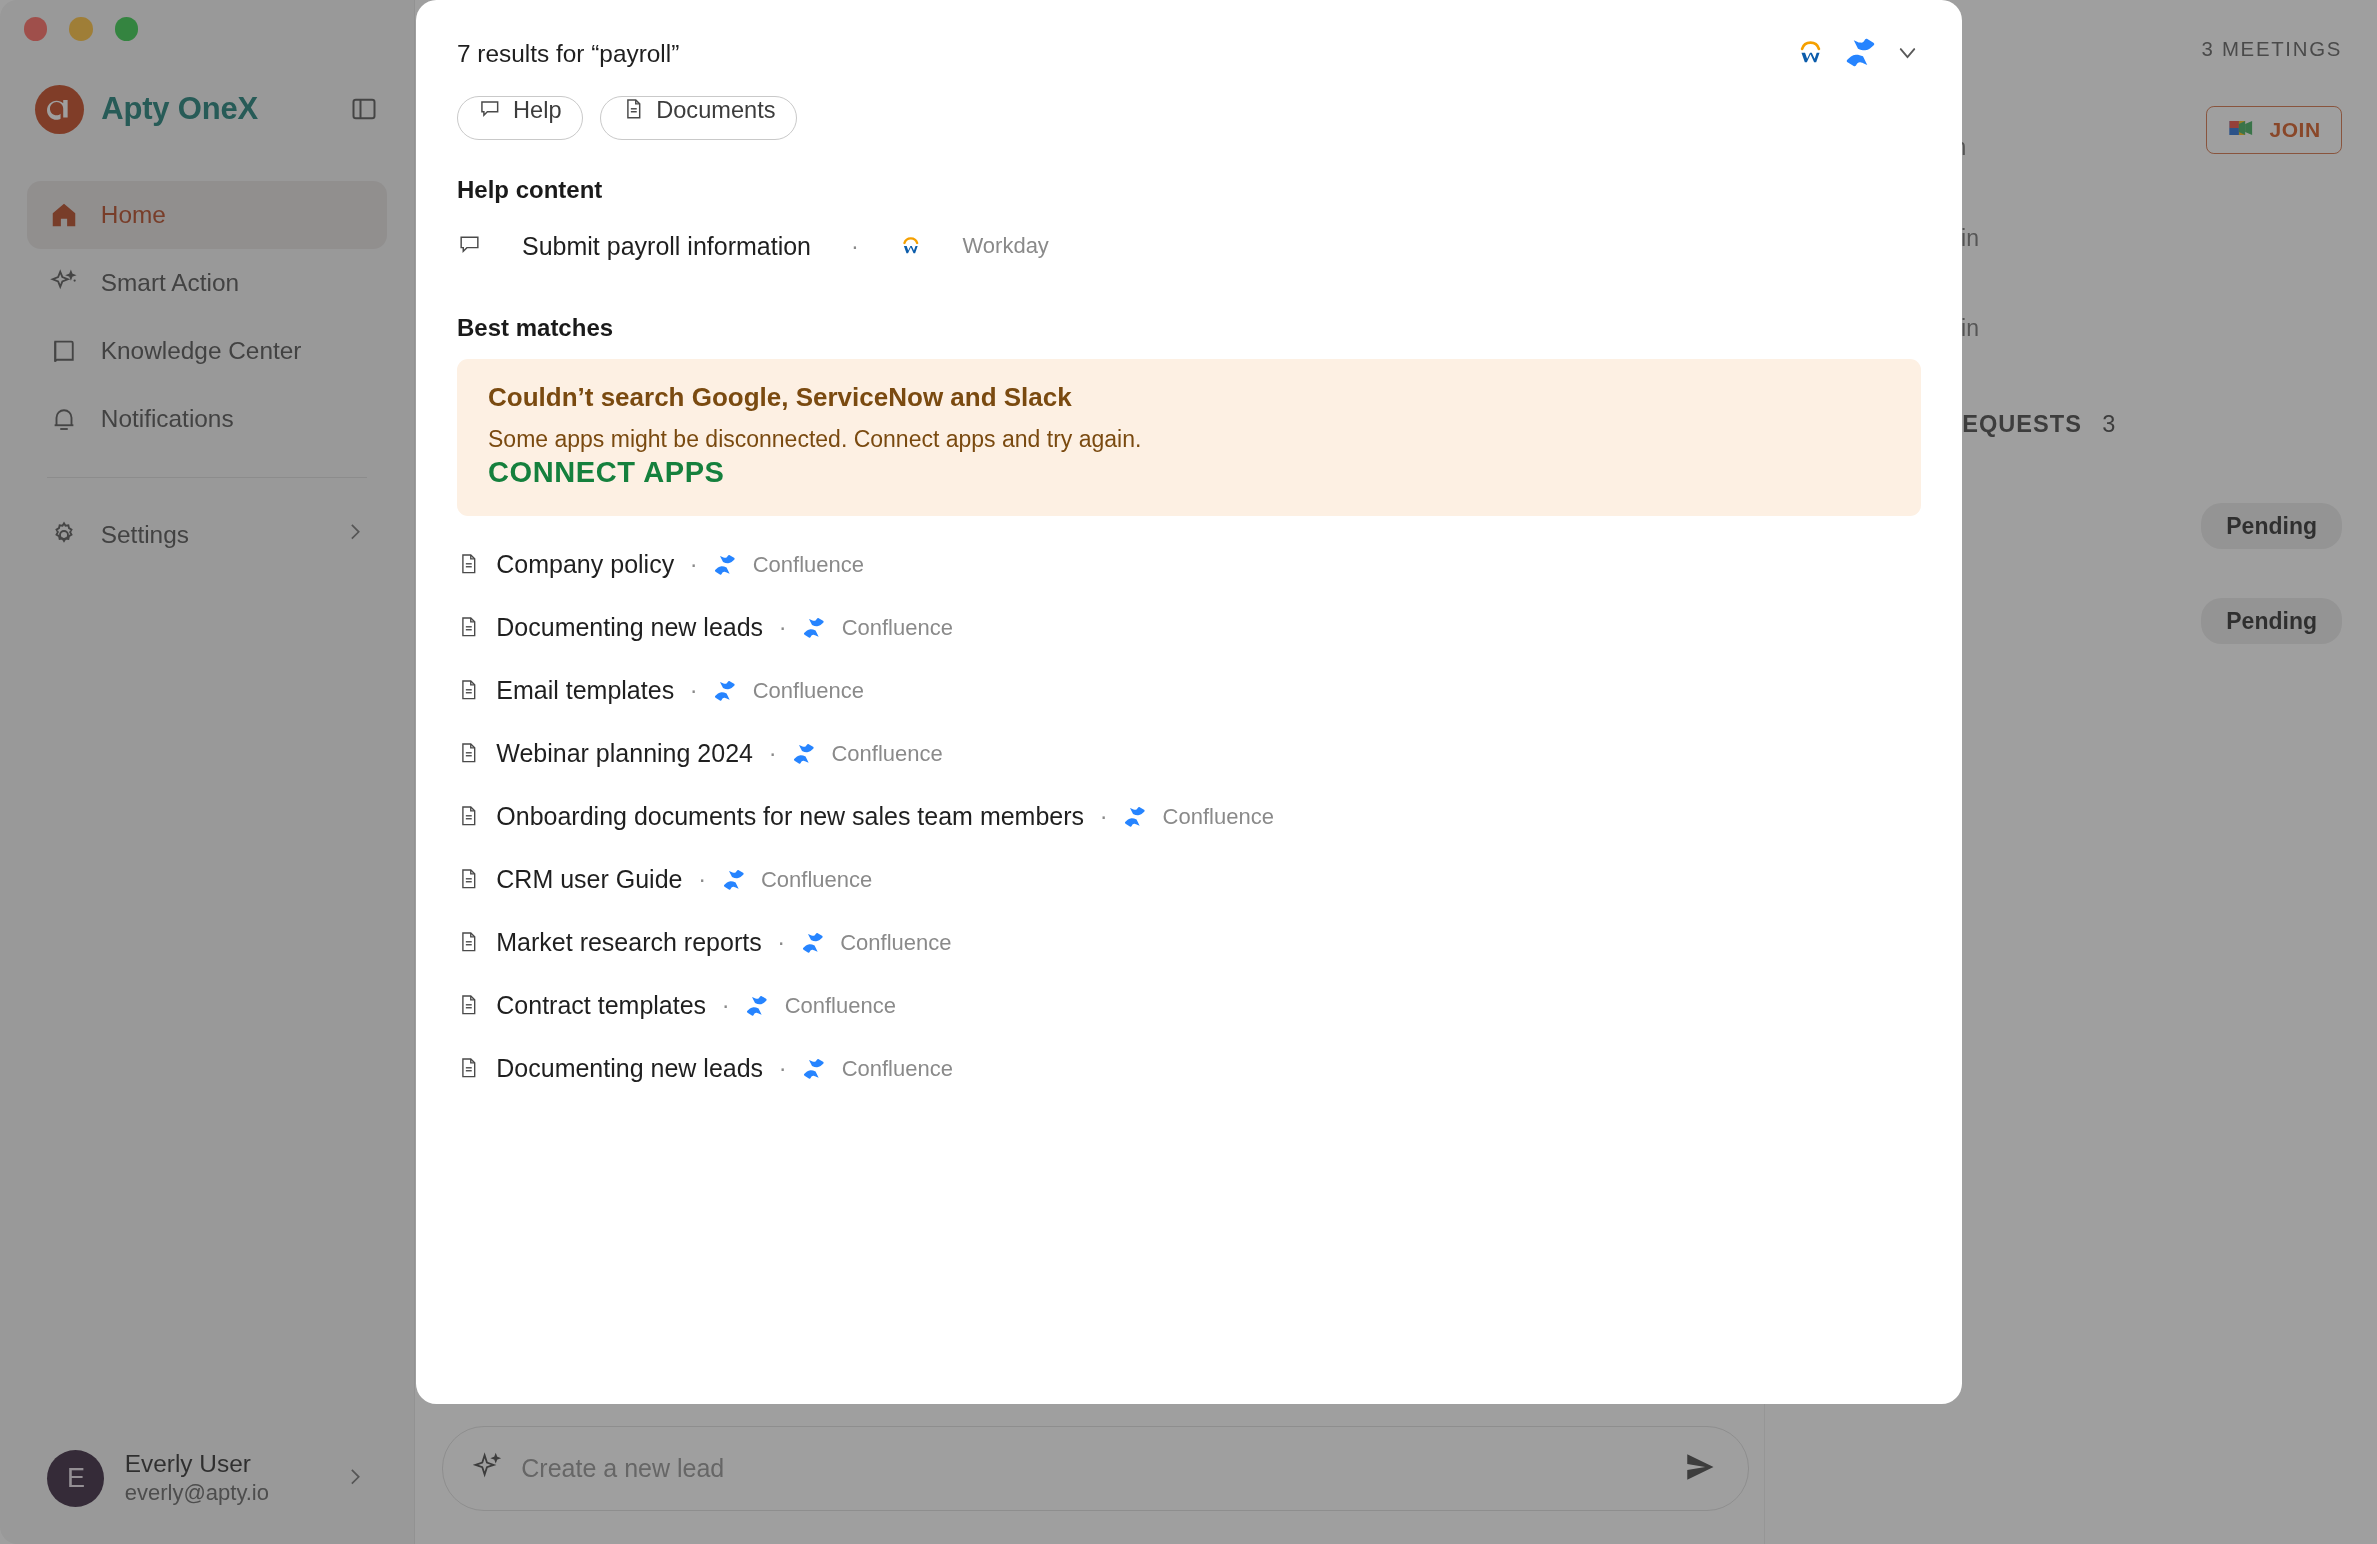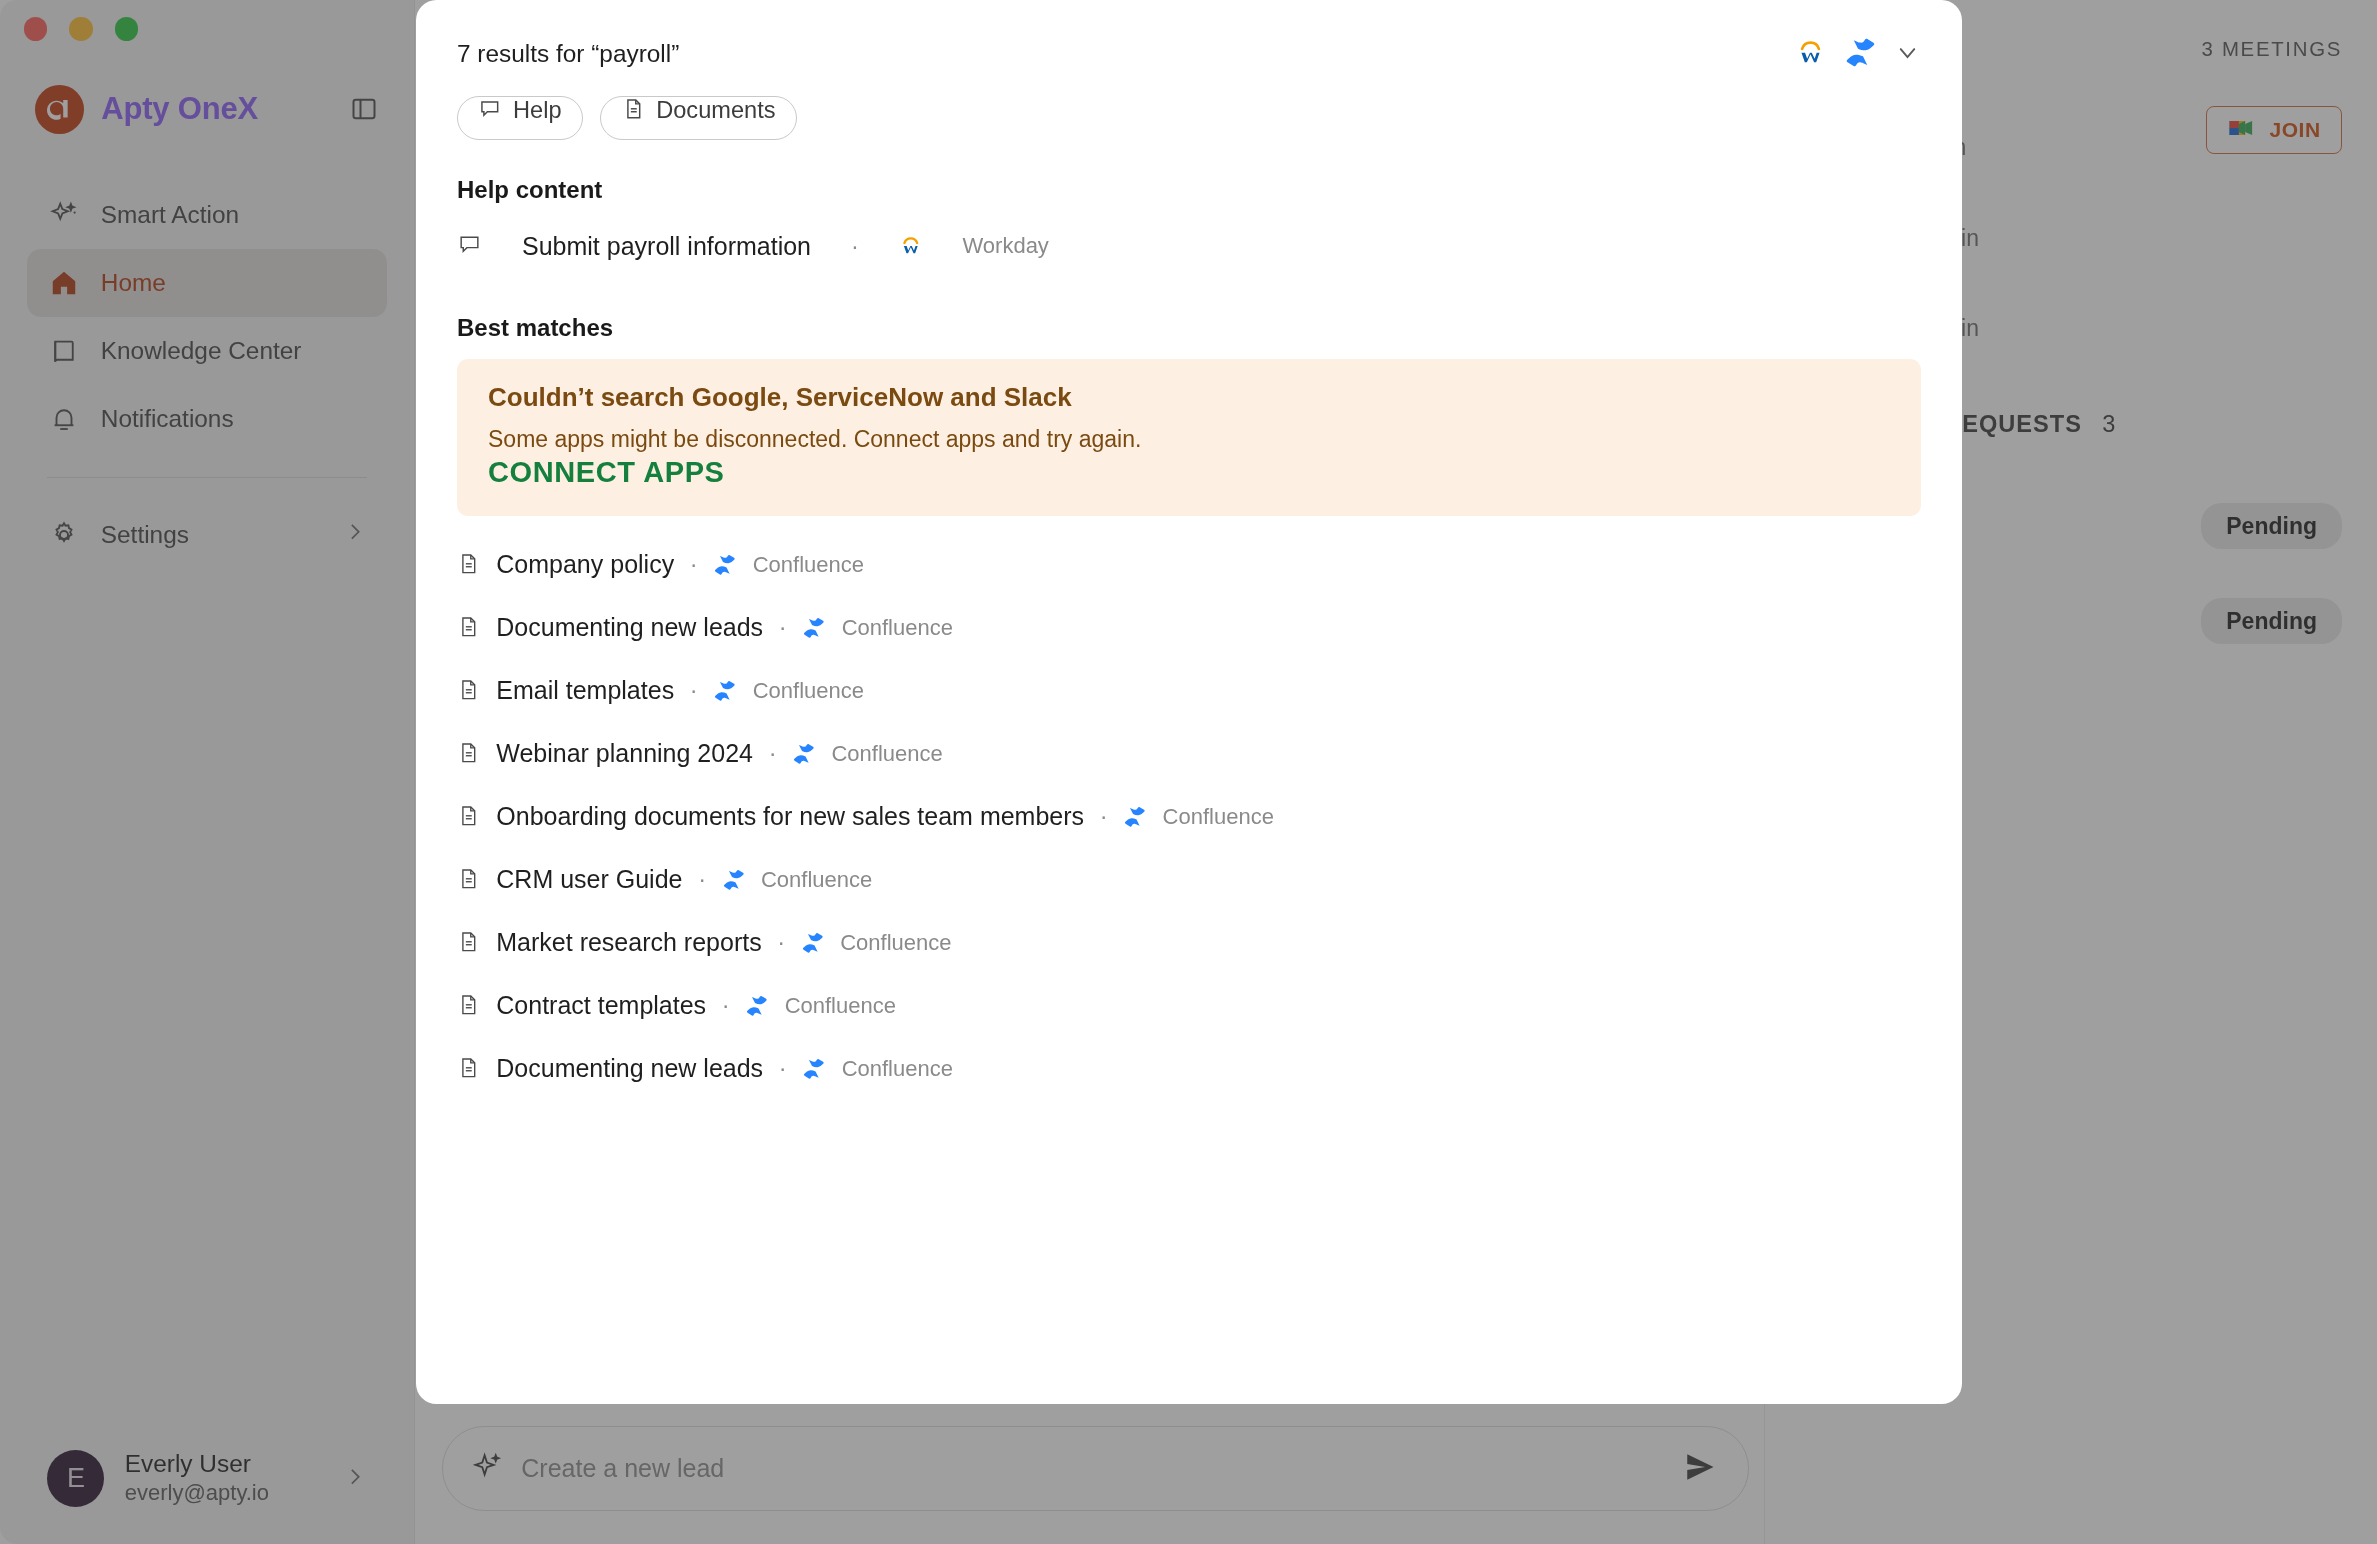--- a/index.html
+++ b/index.html
@@ -41,21 +41,21 @@
     height: 68px;
   }
   #brand-logo {
     width: 49px; height: 49px; border-radius: 50%;
     background: #c03a10;
     display: flex; align-items: center; justify-content: center;
     flex: 0 0 49px;
   }
   #brand-logo svg { display: block; }
   #brand-title {
-    font-size: 31px; font-weight: 700; color: #8b5cf6;
+    font-size: 31px; font-weight: 700; color: #0f766e;
     margin-left: 17.3px; letter-spacing: -0.2px; white-space: nowrap;
   }
   #panel-toggle {
     margin-left: auto; width: 31px; height: 31px;
     display: flex; align-items: center; justify-content: center;
   }
 
   #nav { margin-top: 38px; padding: 0 27px; }
   .nav-item {
     display: flex; align-items: center; gap: 20.4px;
@@ -252,38 +252,38 @@
       <div id="panel-toggle">
         <svg width="28" height="28" viewBox="0 0 24 24" fill="none" stroke="#4a4a4a" stroke-width="1.7">
           <rect x="3" y="4" width="18" height="16" rx="2"></rect>
             <line x1="9" y1="4" x2="9" y2="20"></line>
         </svg>
       </div>
     </div>
 
     <nav id="nav">
 
+      <div class="nav-item active">
+        <span class="nav-ico">
+          <svg width="30" height="30" viewBox="0 0 24 24" fill="#b03a12">
+              <path d="M12 3L3 10.5V21h6.5v-6h5v6H21V10.5z"></path>
+            </svg>
+        </span>
+        <span>Home</span>
+      </div>
+
       <div class="nav-item">
         <span class="nav-ico">
           <svg width="30" height="30" viewBox="0 0 24 24" fill="none" stroke="#4a4a4a" stroke-width="1.5">
             <path d="M9 3l1.7 4.3L15 9l-4.3 1.7L9 15l-1.7-4.3L3 9l4.3-1.7z"></path>
             <path d="M17.5 3.2l.7 1.8 1.8.7-1.8.7-.7 1.8-.7-1.8L15 5.7l1.8-.7z" fill="#4a4a4a"></path>
             <circle cx="20.5" cy="10" r="0.9" fill="#4a4a4a" stroke="none"></circle>
           </svg>
         </span>
         <span>Smart Action</span>
-      </div>
-
-      <div class="nav-item active">
-        <span class="nav-ico">
-          <svg width="30" height="30" viewBox="0 0 24 24" fill="#b03a12">
-              <path d="M12 3L3 10.5V21h6.5v-6h5v6H21V10.5z"></path>
-            </svg>
-        </span>
-        <span>Home</span>
       </div>
 
       <div class="nav-item">
         <span class="nav-ico">
           <svg width="30" height="30" viewBox="0 0 24 24" fill="none" stroke="#4a4a4a" stroke-width="1.5">
             <path d="M5 4.5h13a1 1 0 011 1V19H6.5A1.5 1.5 0 005 20.5z"></path>
               <path d="M5 4.5v16"></path>
           </svg>
         </span>
         <span>Knowledge Center</span>

